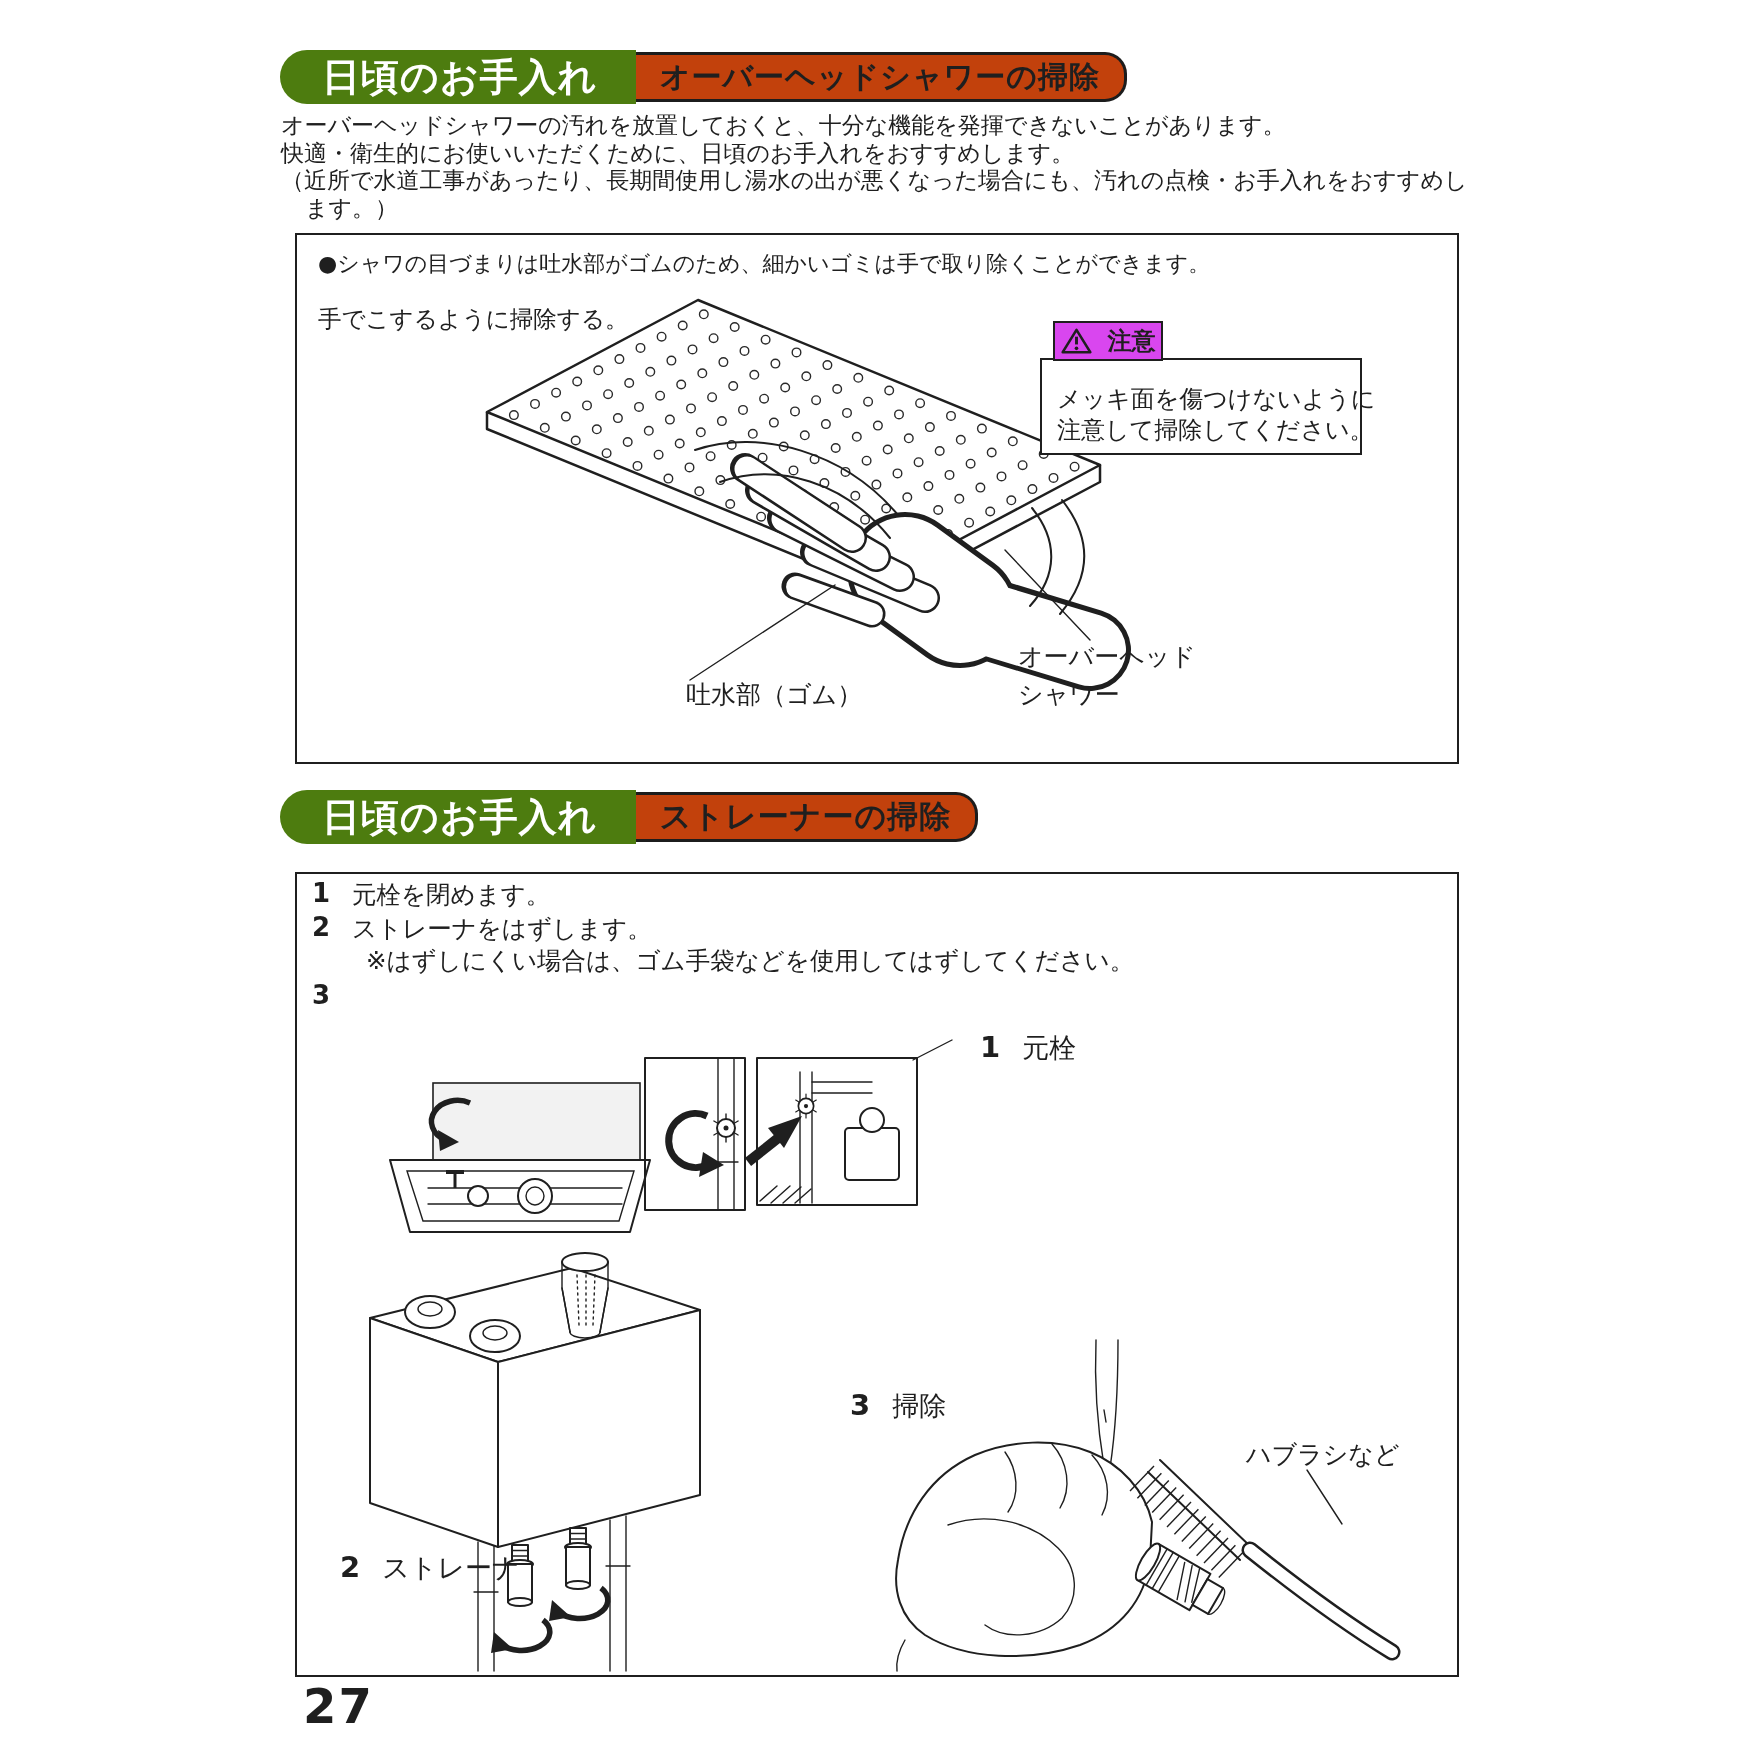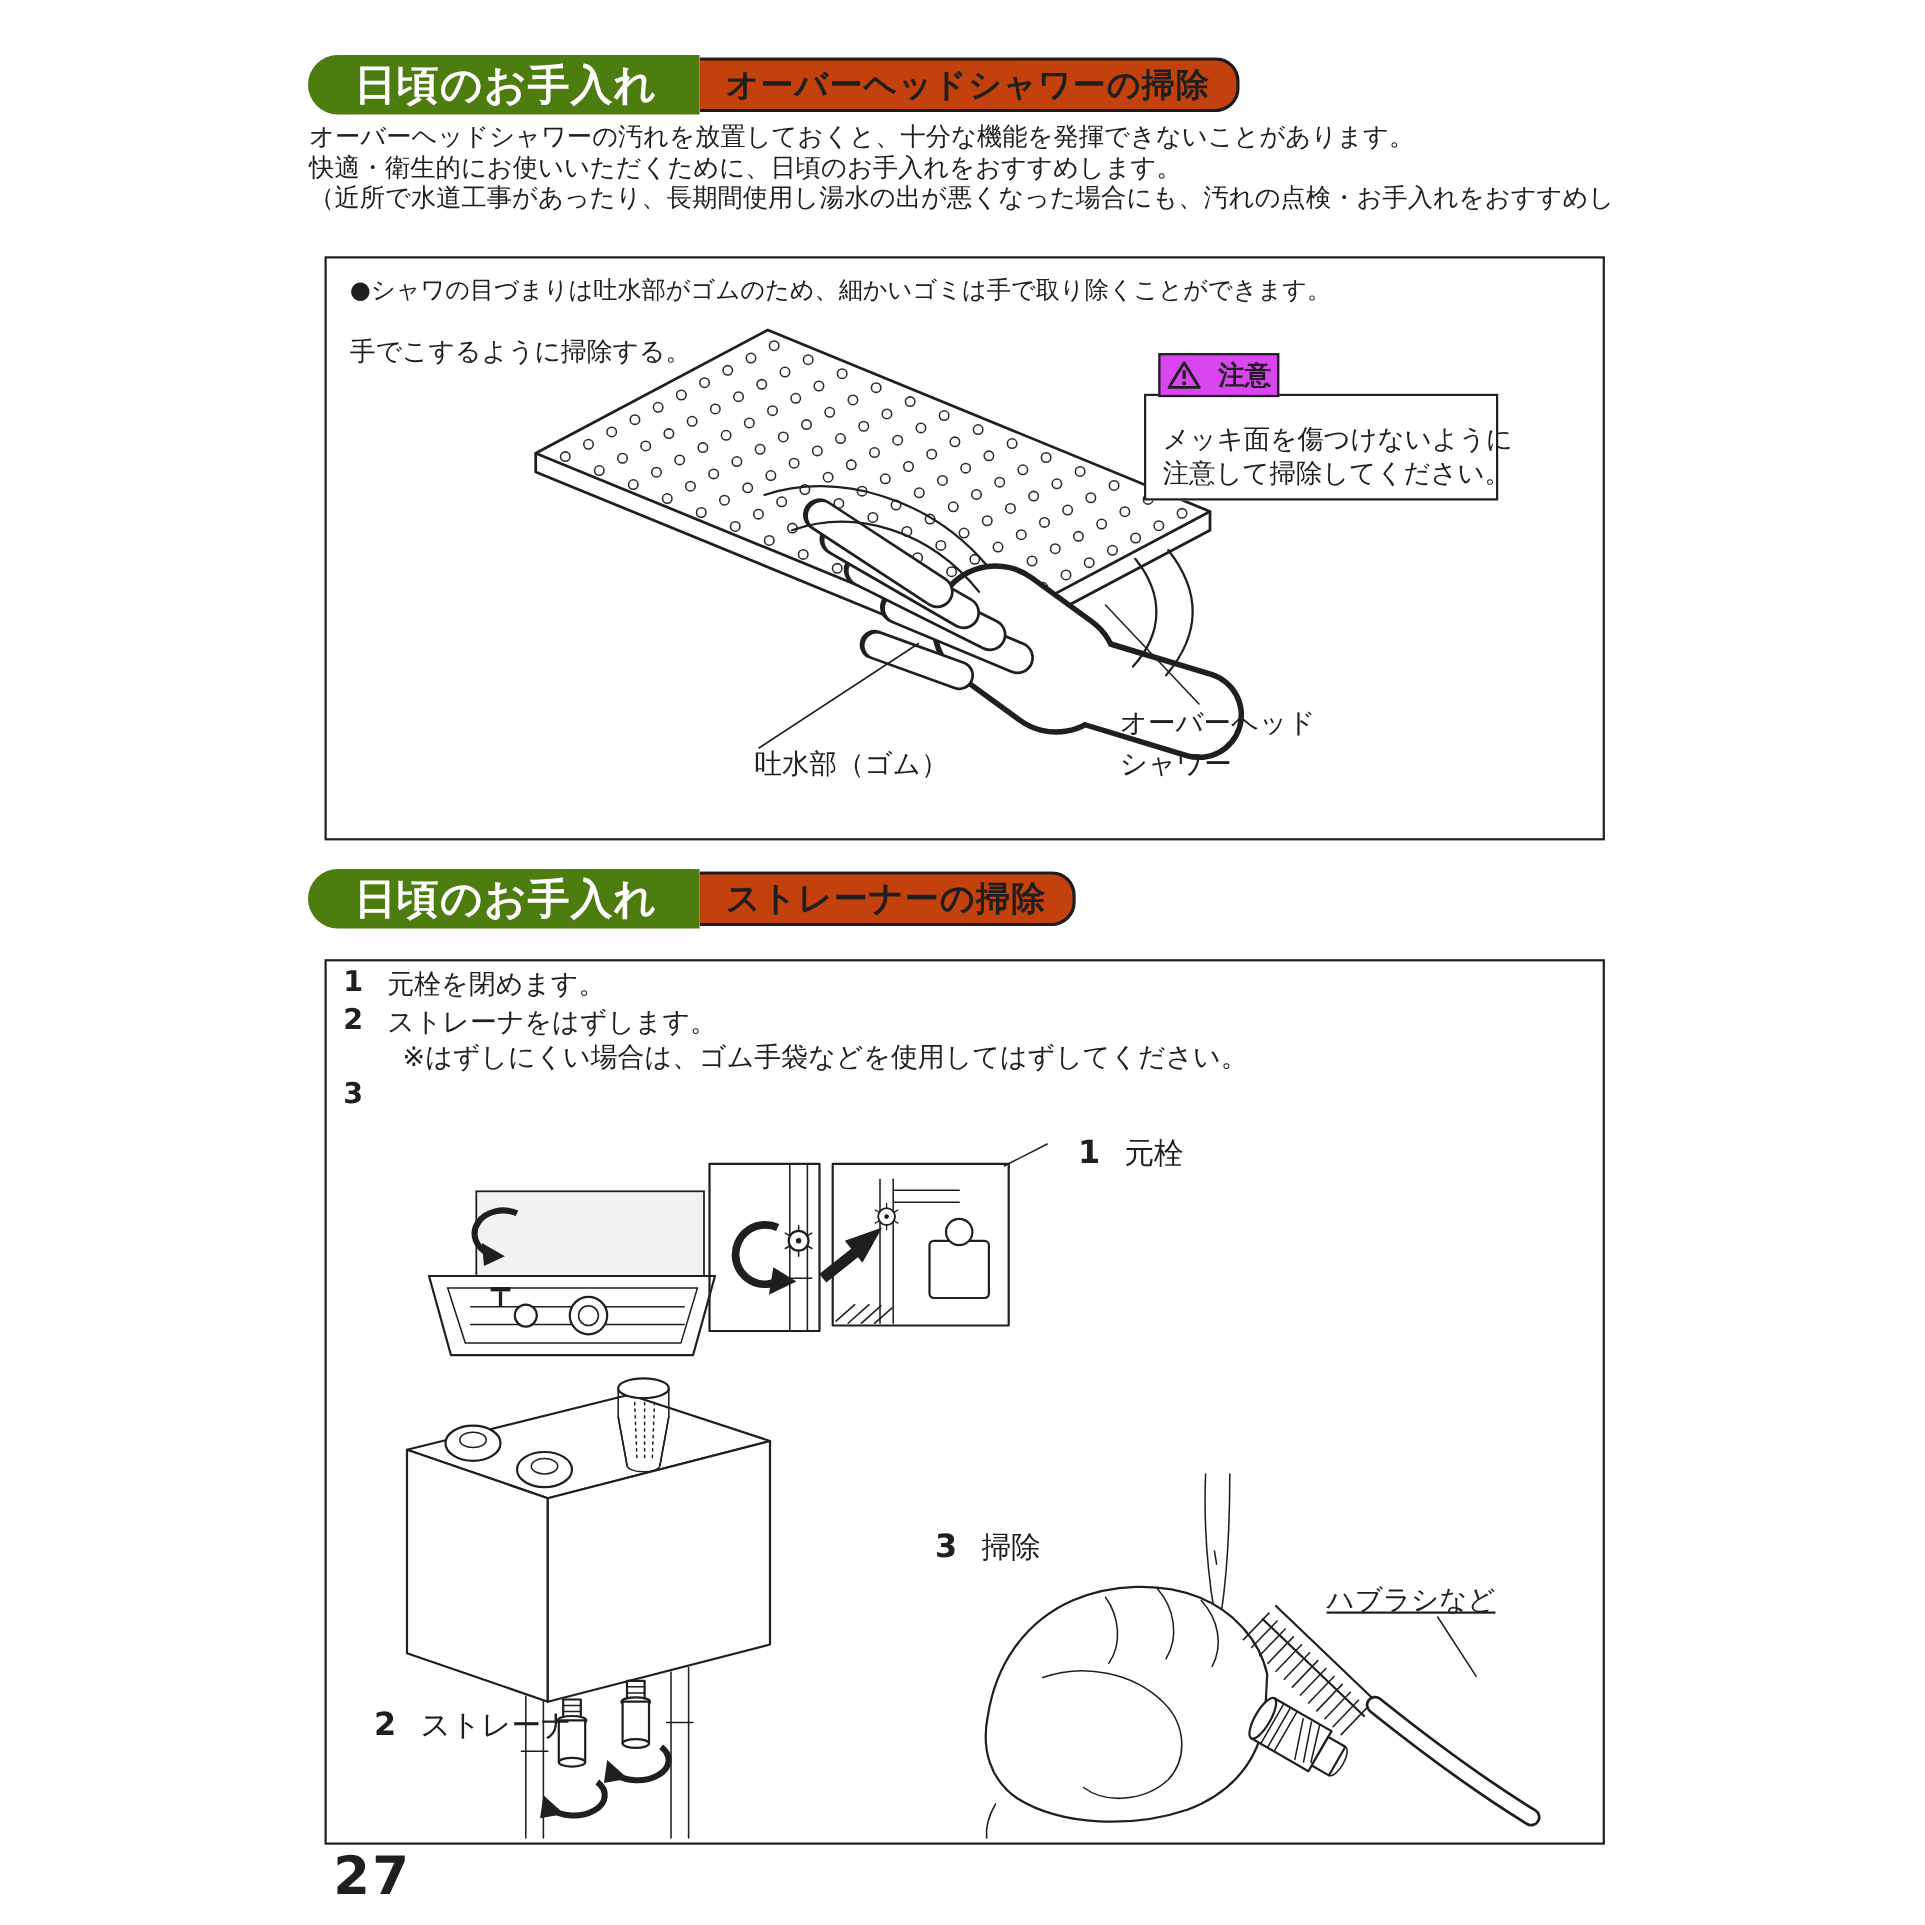--- a/index.html
+++ b/index.html
@@ -389,20 +389,21 @@
 
   <div class="hdr" style="top:50px;">
     <div class="hdr-pill">日頃のお手入れ</div>
     <div class="hdr-sub">オーバーヘッドシャワーの掃除</div>
   </div>
 
   <div class="intro">
     <div>オーバーヘッドシャワーの汚れを放置しておくと、十分な機能を発揮できないことがあります。</div>
     <div>快適・衛生的にお使いいただくために、日頃のお手入れをおすすめします。</div>
     <div>（近所で水道工事があったり、長期間使用し湯水の出が悪くなった場合にも、汚れの点検・お手入れをおすすめし</div>
+    <div class="indent">ます。）</div>
   </div>
 
   <div class="t body-line" style="left:318px;top:249px;">●シャワの目づまりは吐水部がゴムのため、細かいゴミは手で取り除くことができます。</div>
   <div class="t body-line" style="left:318px;top:303px;font-size:23.5px;">手でこするように掃除する。</div>
 
   <div class="caution-body">
     <div>メッキ面を傷つけないように</div>
     <div>注意して掃除してください。</div>
   </div>
   <div class="caution-label">
@@ -440,17 +441,17 @@
   <div class="fig-label" style="left:850px;top:1388px;">
     <span class="n">3</span>
     <span class="l">掃除</span>
   </div>
 
   <div class="fig-label" style="left:340px;top:1550px;">
     <span class="n">2</span>
     <span class="l">ストレーナ</span>
   </div>
 
-  <div class="t small-label" style="left:1206px;top:1438px;text-decoration:underline;">ハブラシなど</div>
+  <div class="t small-label" style="left:1246px;top:1438px;">ハブラシなど</div>
 
   <div class="pagenum">27</div>
 
 </div>
 
 </body></html>

